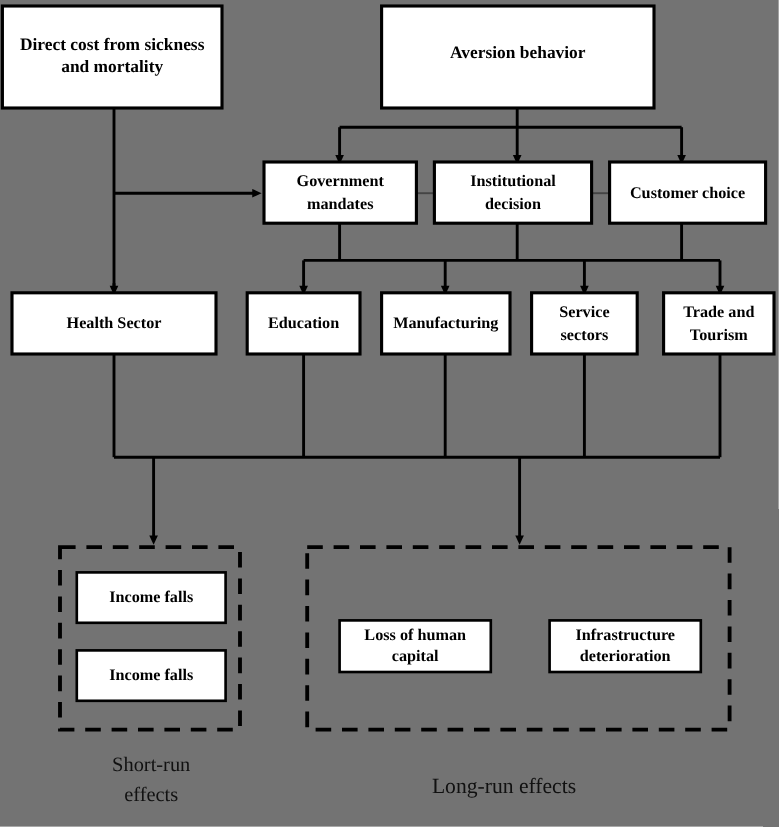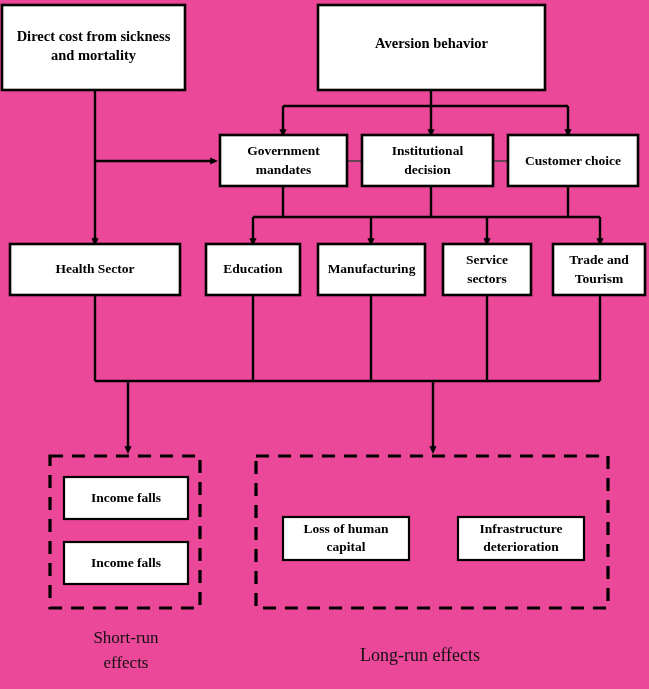--- a/index.html
+++ b/index.html
@@ -4,21 +4,21 @@
 <style>
   html, body {
     margin: 0;
     padding: 0;
     background: #ffffff;
   }
   #diagram-root {
     position: relative;
     width: 649px;
     height: 689px;
-    background: #ec4899;
+    background: #737373;
     font-family: "Liberation Serif", "DejaVu Serif", serif;
     overflow: hidden;
     text-align: center;
   }
   svg.flow-canvas {
     position: absolute;
     left: 0;
     top: 0;
     width: 649px;
     height: 689px;

